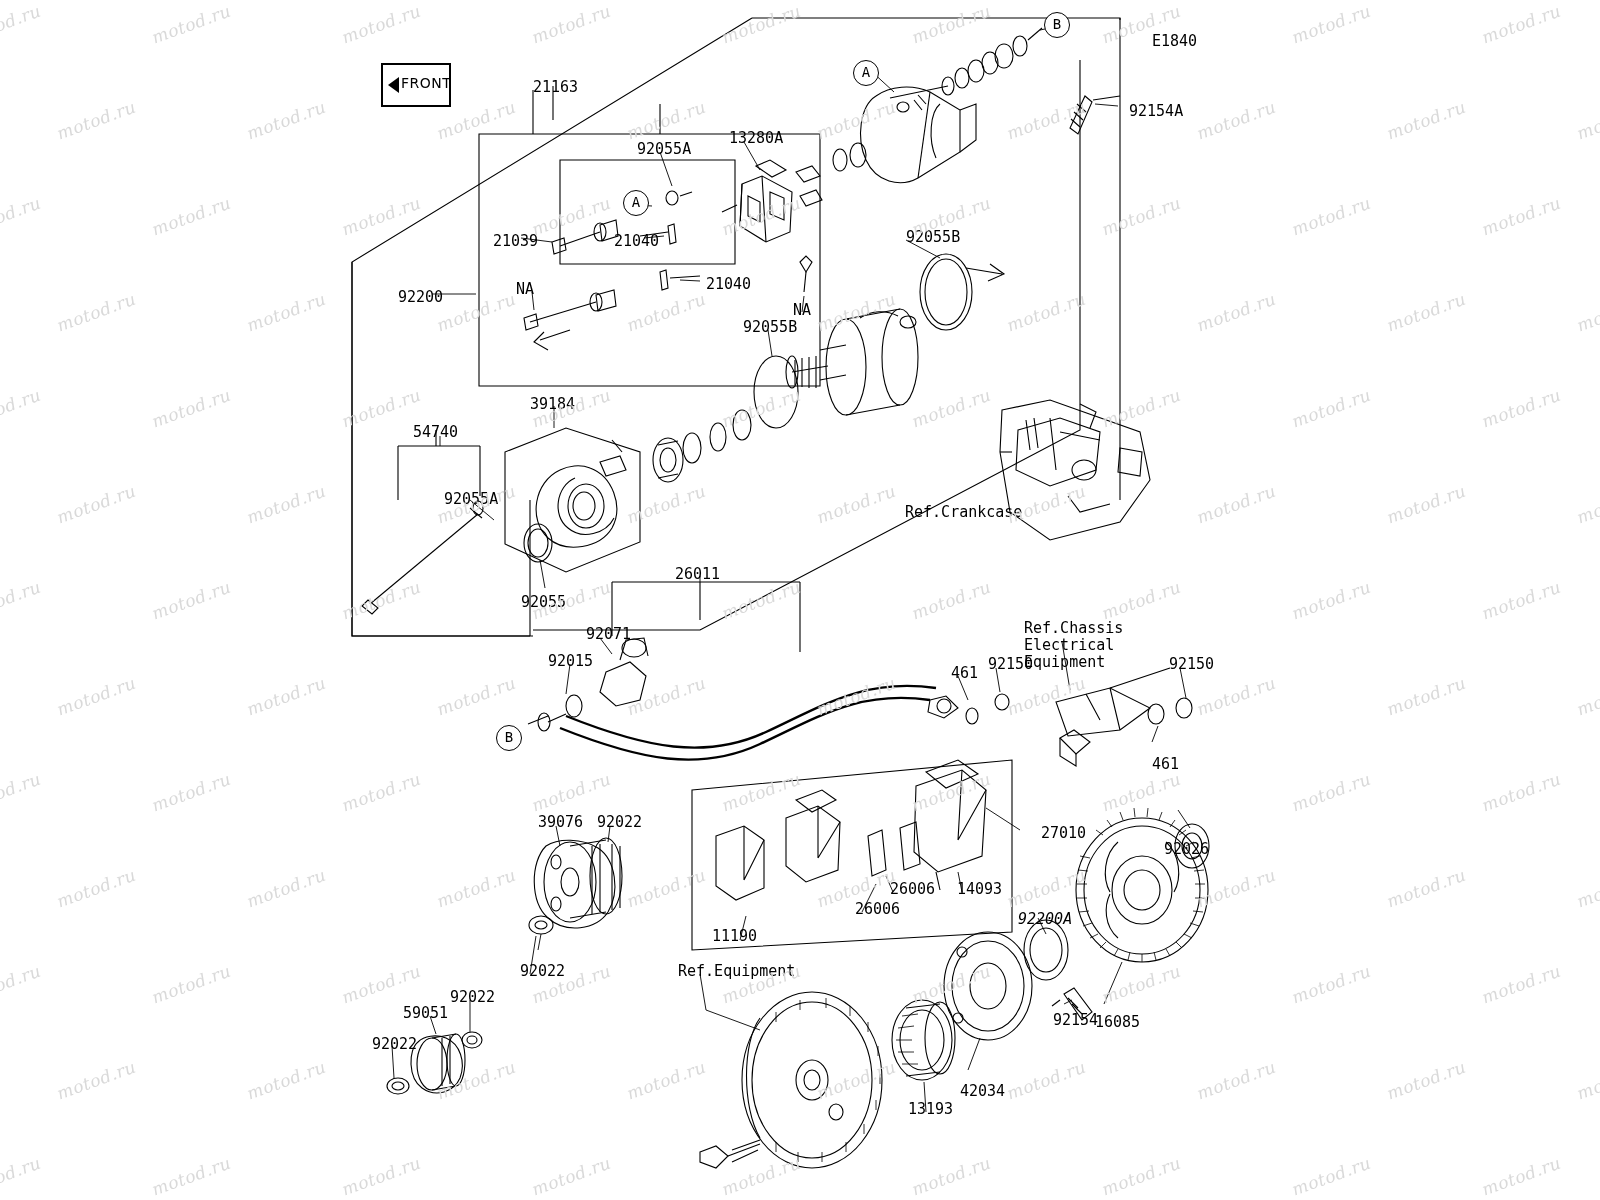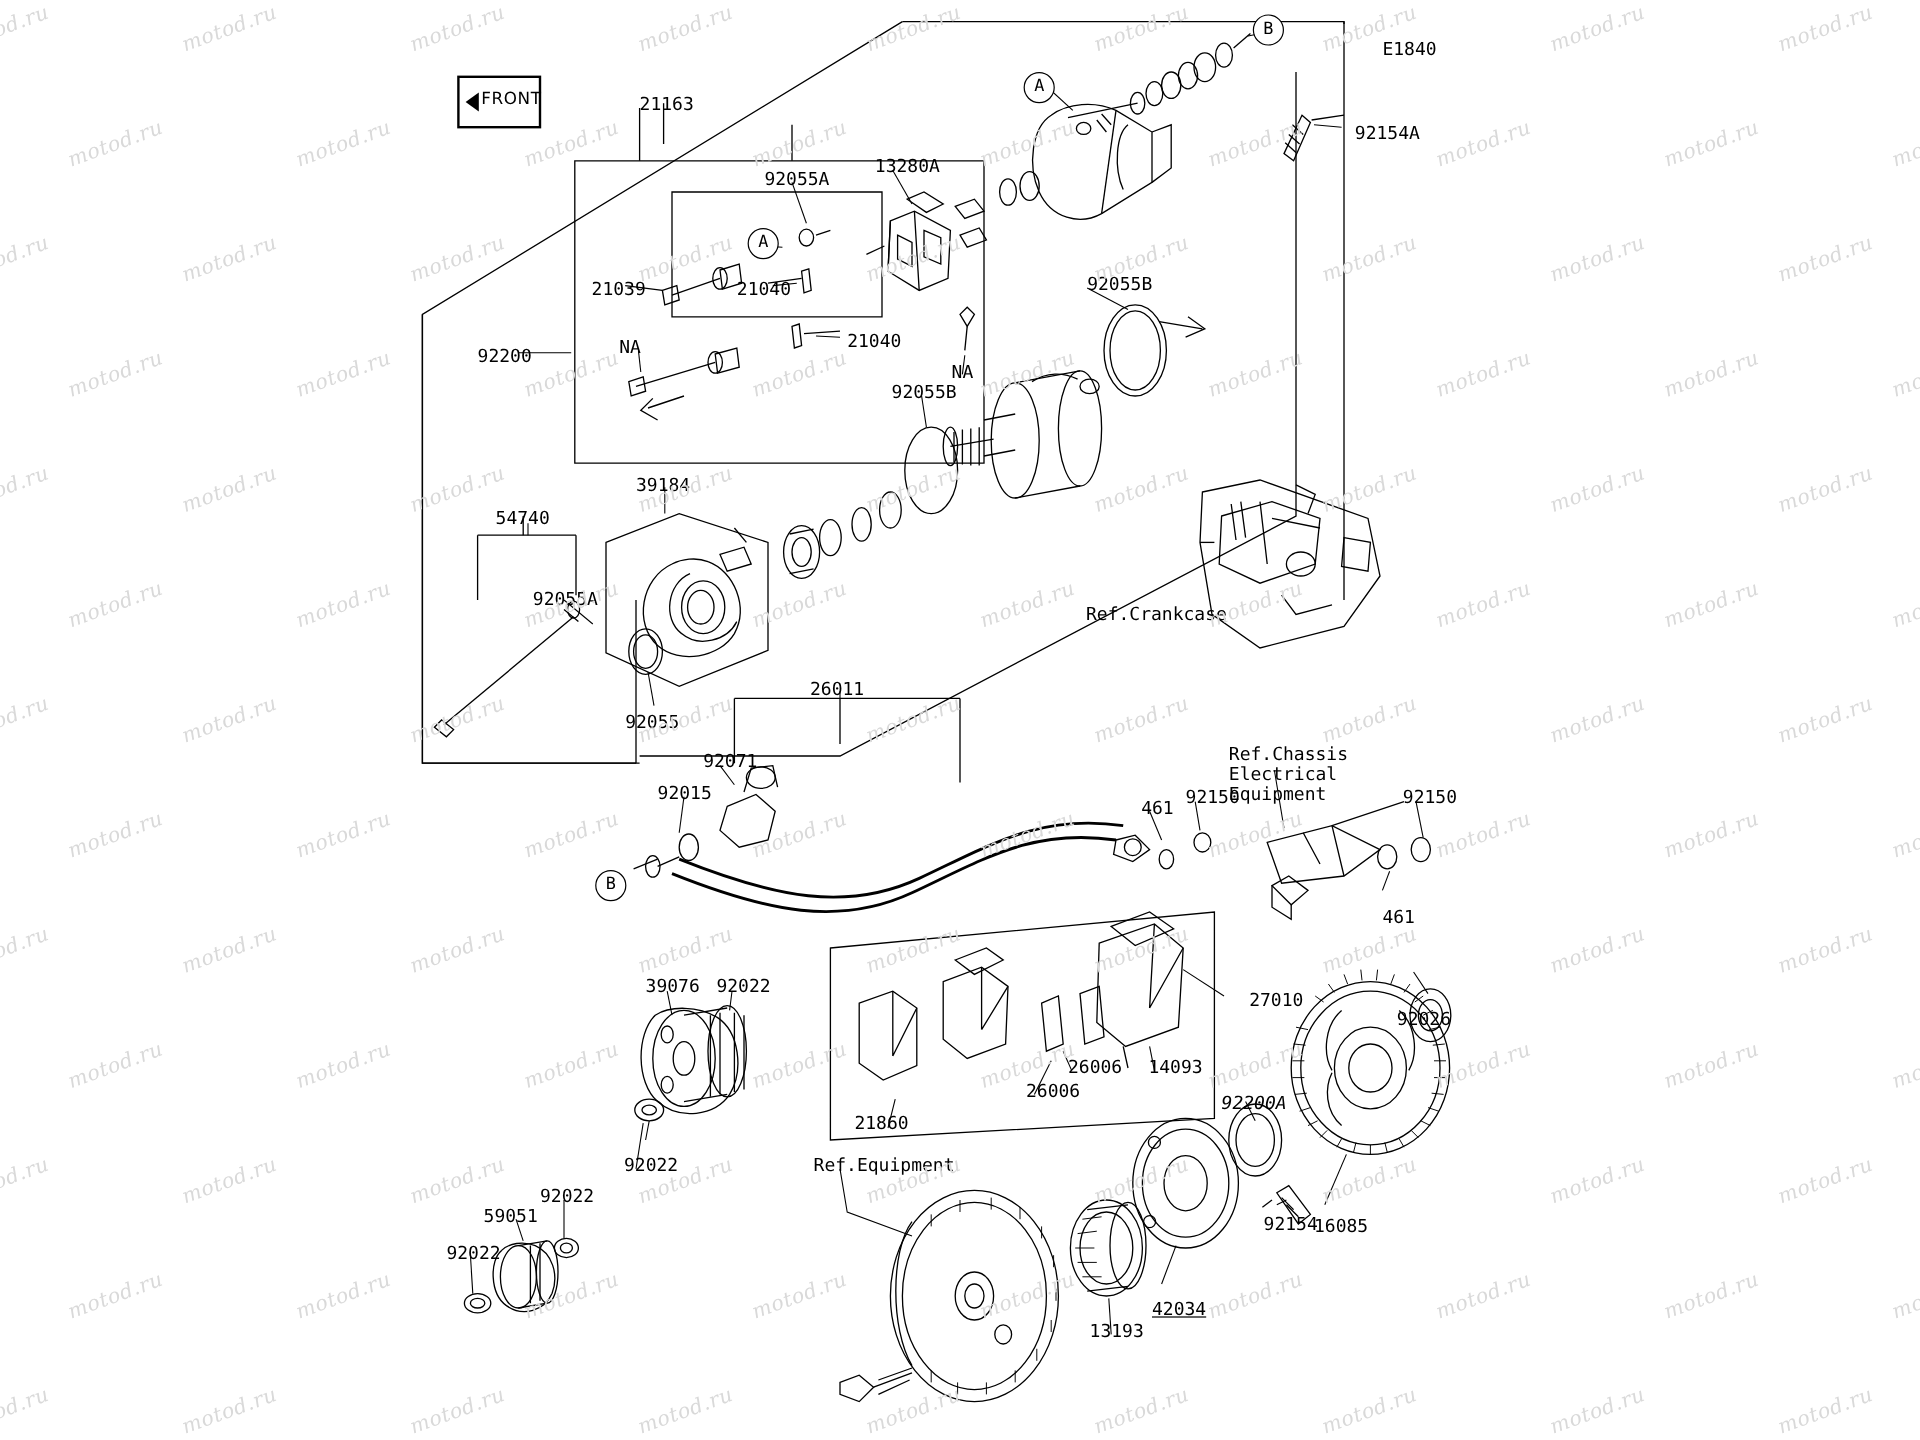--- a/index.html
+++ b/index.html
@@ -525,28 +525,28 @@
       <div class="lbl" style="left: 1152px; top: 755px;">461</div>
       <div class="lbl" style="left: 538px; top: 813px;">39076</div>
       <div class="lbl" style="left: 597px; top: 813px;">92022</div>
       <div class="lbl" style="left: 1164px; top: 798px; margin-top: 42px;">92026</div>
       <div class="lbl" style="left: 1041px; top: 824px;">27010</div>
       <div class="lbl" style="left: 890px; top: 880px;">26006</div>
       <div class="lbl" style="left: 855px; top: 900px;">26006</div>
       <div class="lbl" style="left: 957px; top: 880px;">14093</div>
       <div class="lbl" style="left: 1018px; top: 910px; font-style: italic;">92200A</div>
       <div class="lbl" style="left: 520px; top: 962px;">92022</div>
-      <div class="lbl" style="left: 712px; top: 927px;">21860</div>
+      <div class="lbl" style="left: 712px; top: 927px;">11190</div>
       <div class="lbl" style="left: 450px; top: 988px;">92022</div>
       <div class="lbl" style="left: 403px; top: 1004px;">59051</div>
       <div class="lbl" style="left: 678px; top: 962px;">Ref.Equipment</div>
       <div class="lbl" style="left: 372px; top: 1035px;">92022</div>
       <div class="lbl" style="left: 1053px; top: 1011px;">92154</div>
       <div class="lbl" style="left: 1095px; top: 1013px;">16085</div>
-      <div class="lbl" style="left: 960px; top: 1082px; text-decoration: underline;">42034</div>
+      <div class="lbl" style="left: 960px; top: 1082px;">42034</div>
       <div class="lbl" style="left: 908px; top: 1100px;">13193</div>
     </div>
   <div id="balloons">
       <div class="circ" style="left: 1044px; top: 12px;">B</div>
       <div class="circ" style="left: 853px; top: 60px;">A</div>
       <div class="circ" style="left: 623px; top: 190px;">A</div>
       <div class="circ" style="left: 496px; top: 725px;">B</div>
     </div>
   <div id="multilabels">
       <div class="lbl multi" style="left: 1024px; top: 620px;">Ref.Chassis

